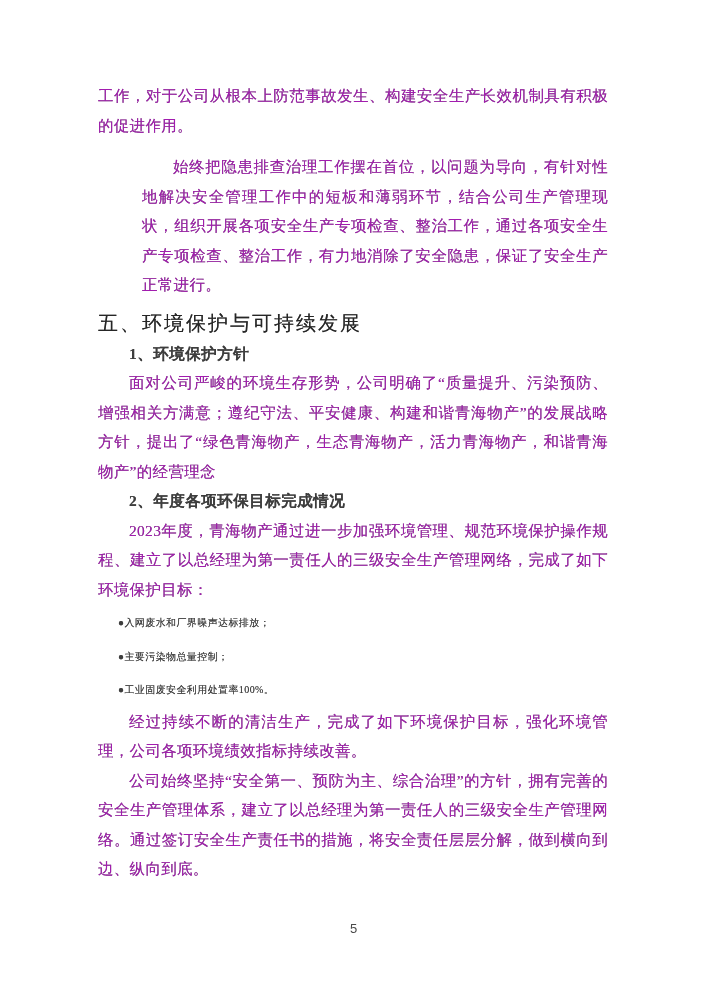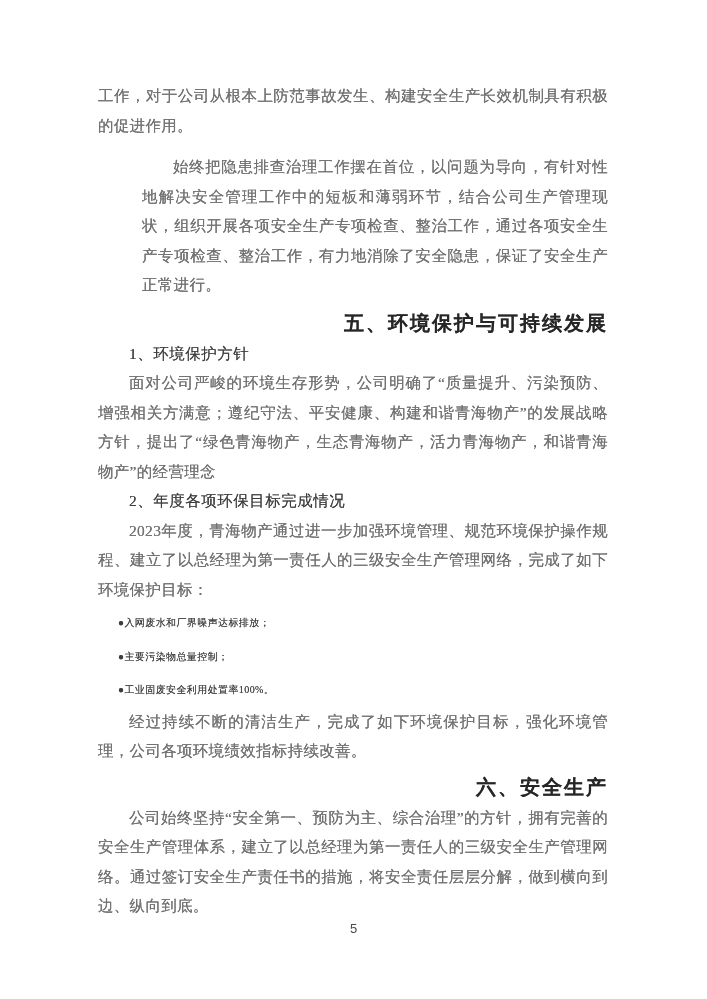--- a/index.html
+++ b/index.html
@@ -18,52 +18,53 @@
     font-family: "Liberation Serif", "DejaVu Serif", serif;
     color: #3d3d3d;
   }
   .body-text {
     margin: 0;
     font-size: 15.5px;
     line-height: 29.5px;
     text-align: justify;
     text-indent: 2em;
     letter-spacing: 0.3px;
-    color: #737373;
+    color: #a21caf;
     text-shadow: 0 0 0.6px rgba(70,70,70,0.75);
   }
   .no-indent {
     text-indent: 0;
   }
   .para-gap {
     margin-top: 12px;
     margin-left: 44px;
   }
   .section-heading {
     margin: 8px 0 0 0;
     font-family: "Liberation Sans", "DejaVu Sans", sans-serif;
     font-size: 20px;
     line-height: 31px;
-    font-weight: 700;
+    font-weight: 400;
     letter-spacing: 2px;
-    text-align: right;
+    text-align: left;
     color: #262626;
     text-shadow: 0 0 0.6px rgba(40,40,40,0.7);
   }
   .section-heading.h2-gap {
     margin-top: 6px;
   }
   .numbered-item {
     margin: 0;
     font-size: 15.5px;
     line-height: 29.5px;
     text-indent: 2em;
     letter-spacing: 0.5px;
     color: #3d3d3d;
     text-shadow: 0 0 0.6px rgba(70,70,70,0.75);
+    font-weight: bold;
   }
   .bullet-list {
     margin: 2px 0 0 0;
     padding: 0;
     list-style: none;
   }
   .bullet-list li {
     margin: 0;
     font-size: 10px;
     line-height: 33.5px;
@@ -106,19 +107,18 @@
 
   <ul class="bullet-list">
     <li>●入网废水和厂界噪声达标排放；</li>
     <li>●主要污染物总量控制；</li>
     <li>●工业固废安全利用处置率100%。</li>
   </ul>
 
 
   <p class="body-text">经过持续不断的清洁生产，完成了如下环境保护目标，强化环境管理，公司各项环境绩效指标持续改善。</p>
 
-  <h2 class="section-heading h2-gap">六、安全生产</h2>
 
   <p class="body-text safety-para">公司始终坚持“安全第一、预防为主、综合治理”的方针，拥有完善的安全生产管理体系，建立了以总经理为第一责任人的三级安全生产管理网络。通过签订安全生产责任书的措施，将安全责任层层分解，做到横向到边、纵向到底。</p>
 
   <div class="page-number">5</div>
 
 </div>
 
 </body></html>

